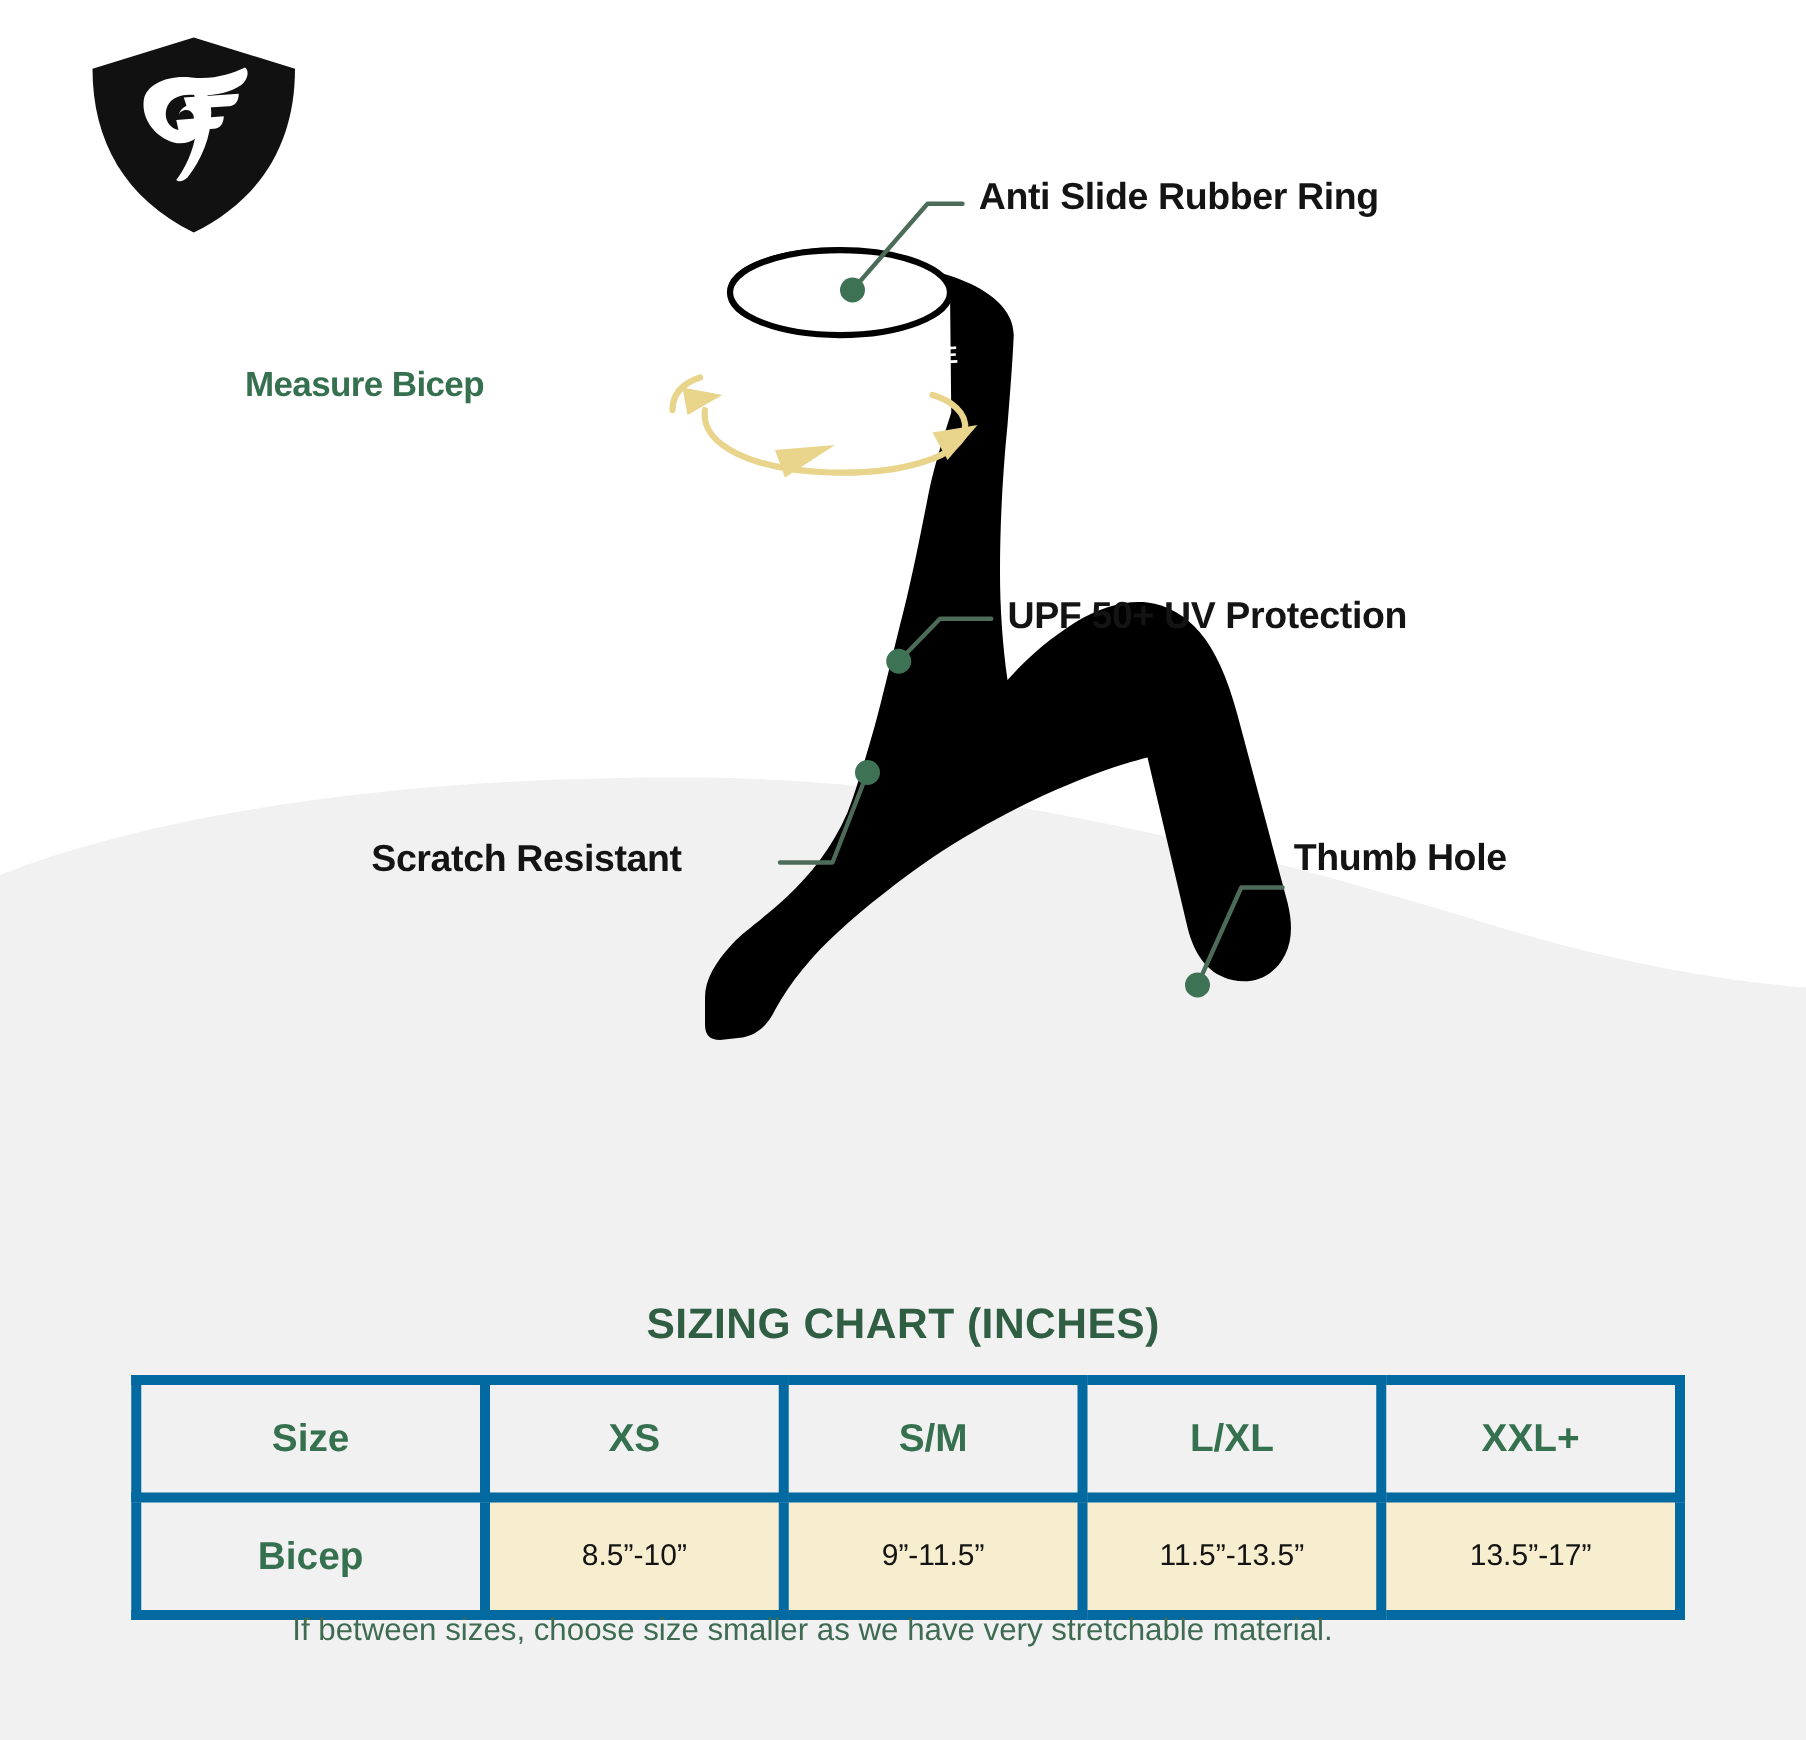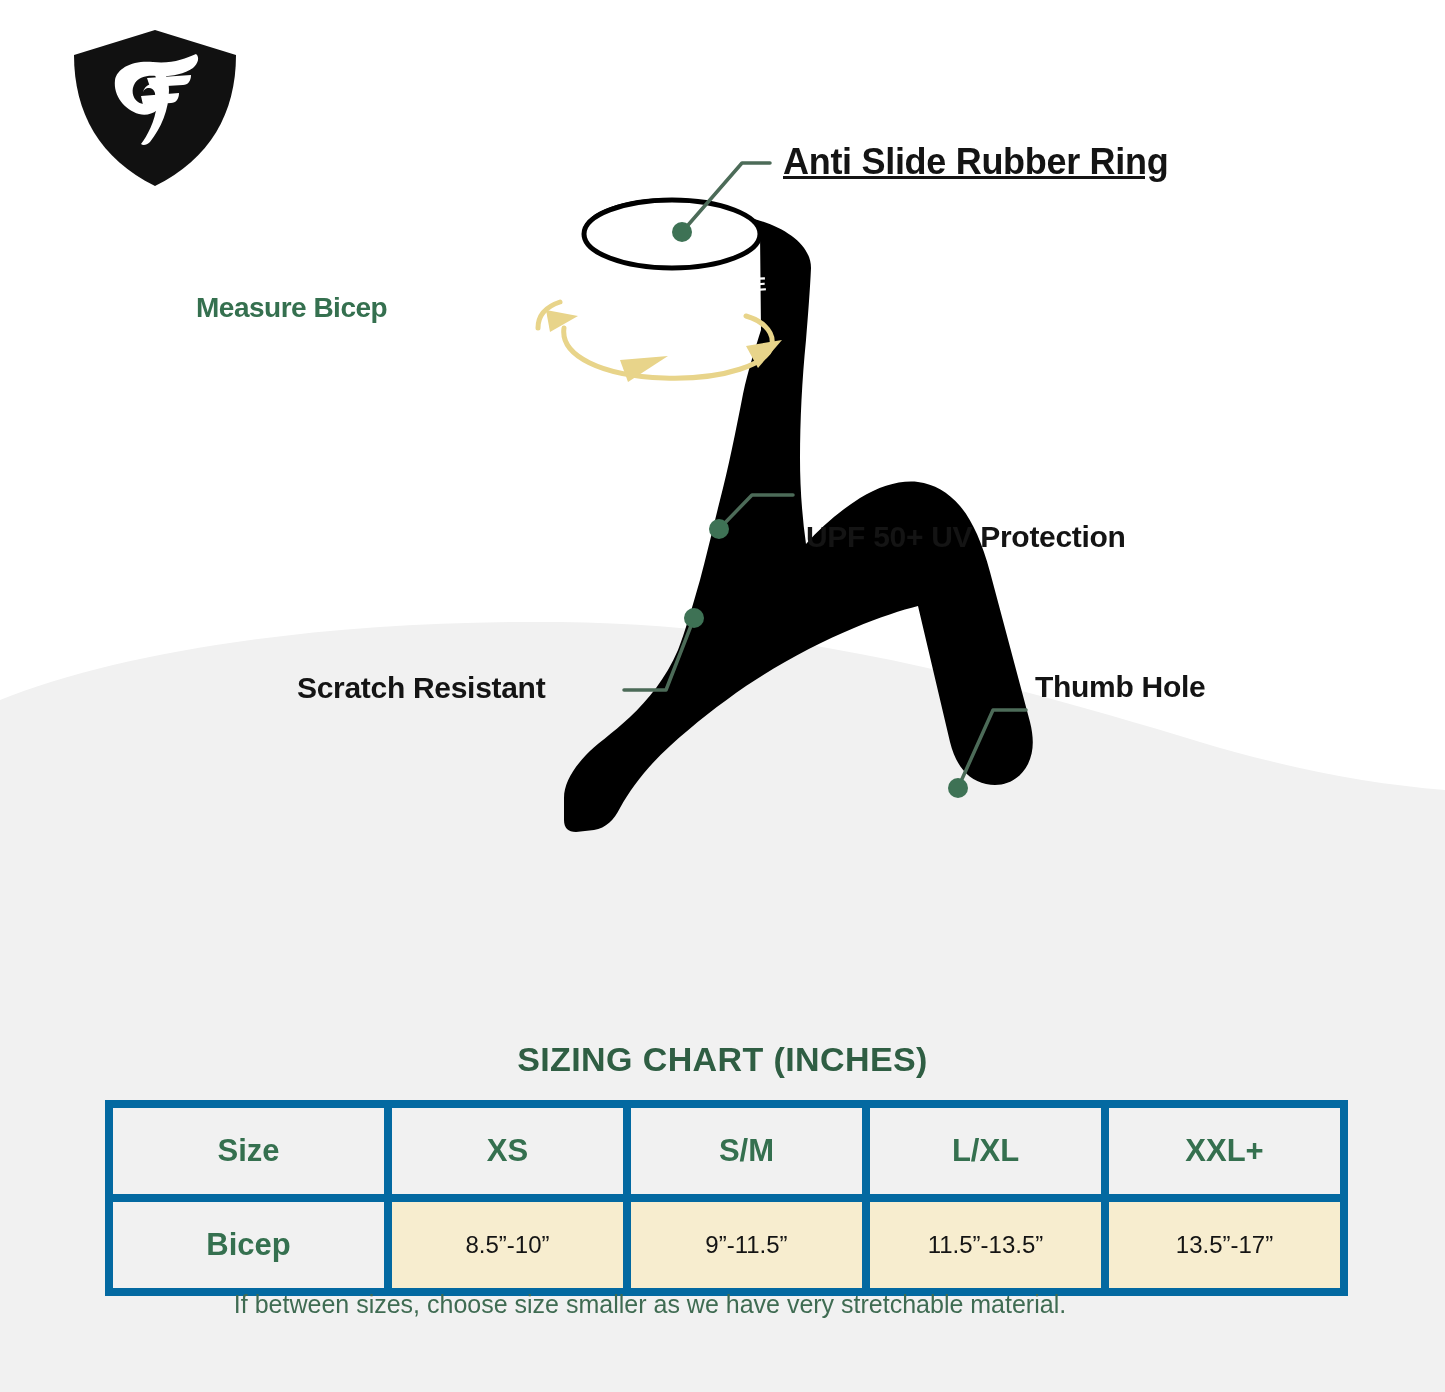--- a/index.html
+++ b/index.html
@@ -56,28 +56,26 @@
     position: absolute;
     z-index: 5;
     font-weight: bold;
     color: #141414;
     letter-spacing: -0.3px;
     white-space: nowrap;
   }
   .callout-anti-slide {
     left: 783px;
     top: 141px;
-    font-size: 36px;
-    text-decoration: underline;
+    font-size: 30px;
   }
   .callout-upf {
     left: 806px;
     top: 476px;
     font-size: 30px;
-    margin-top: 44px;
   }
   .callout-scratch {
     left: 297px;
     top: 671px;
     font-size: 30px;
   }
   .callout-thumb {
     left: 1035px;
     top: 670px;
     font-size: 30px;

